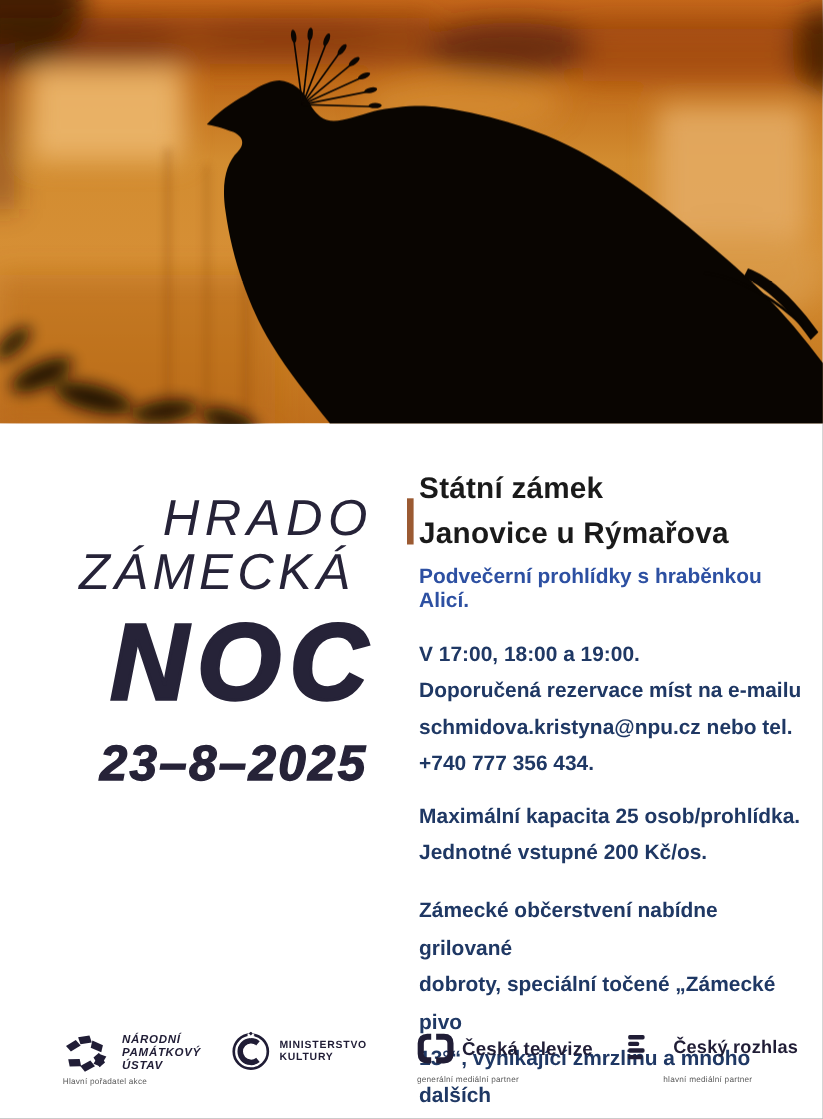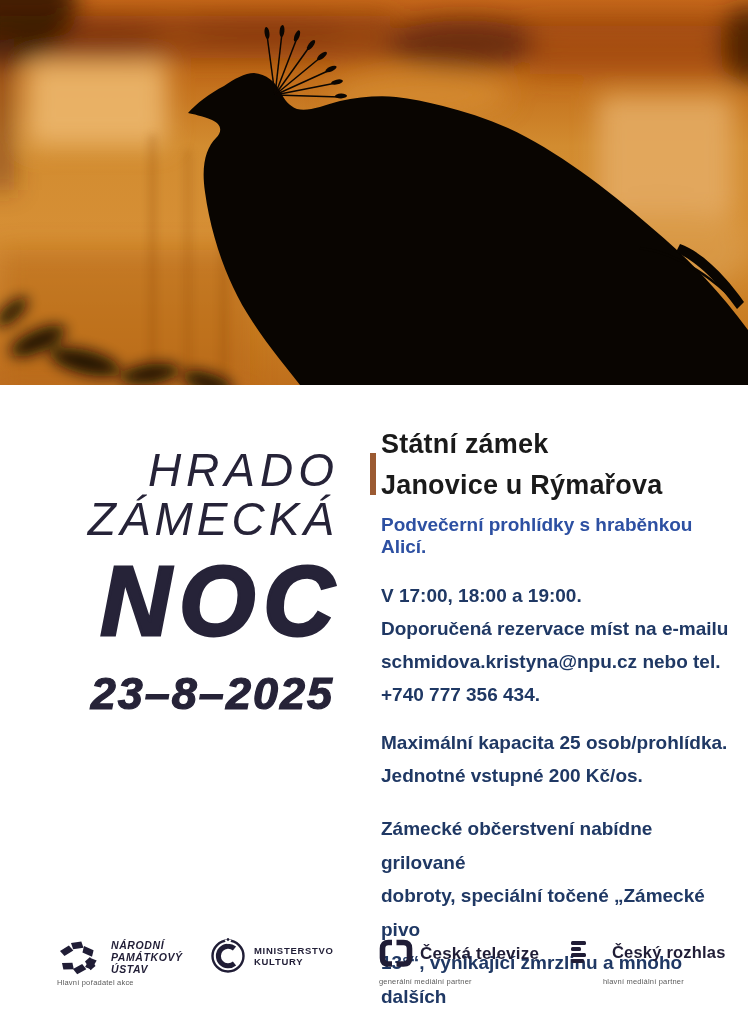--- a/index.html
+++ b/index.html
@@ -10,21 +10,21 @@
     background:#ffffff; overflow:hidden;
   }
   .photo{ position:absolute; top:0; left:0; display:block; }
 
   
   .logo-block{
     position:absolute; left:56px; top:447px; width:278px;
     text-align:right; color:#262338;font-style:italic;
   }
   .logo-top{ font-size:46px; line-height:47px; font-weight:400; letter-spacing:5px; margin-right:-5px; }
-  .logo-mid{ font-size:46px; line-height:50px; font-weight:400; letter-spacing:4px; margin-right:-4px; }
+  .logo-mid{ font-size:46px; line-height:50px; font-weight:400; letter-spacing:4px; margin-right:-4px;text-align:center; }
   .logo-main{
     font-size:98px; line-height:95px; font-weight:700; letter-spacing:8px;
     margin-right:-8px; margin-top:10px;
     -webkit-text-stroke:3px #262338;
   }
   .logo-date{
     font-size:45px; line-height:50px; font-weight:700; letter-spacing:2px;
     margin-top:20px; -webkit-text-stroke:1.2px #262338;
   }
 

